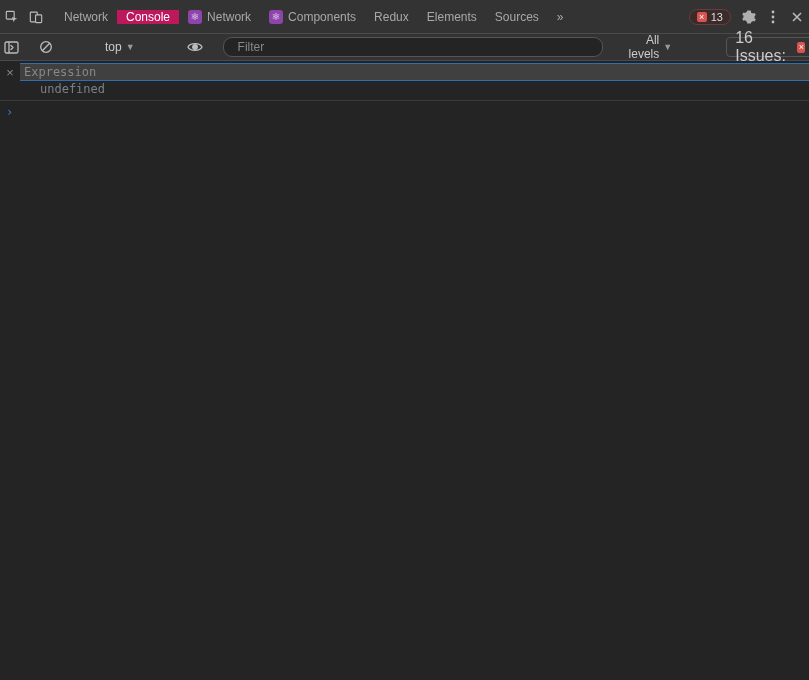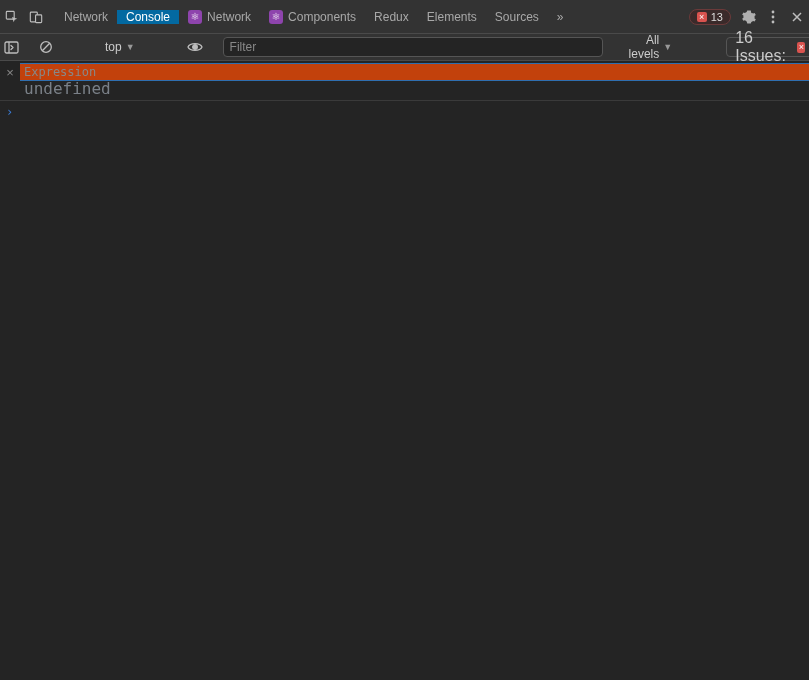--- a/index.html
+++ b/index.html
@@ -27,21 +27,21 @@
     color:#bdbdbd;
   }
   .tabbar .sep { width:1px; background:#4a4a4a; margin:3px 3px; }
   .tab {
     padding: 0 9px;
     display:flex; align-items:center; gap:5px;
     color:#a8a8a8;
     font-size:12px;
     cursor:default;
   }
-  .tab.active { background:#0369a1; color:#fff; }
+  .tab.active { background:#be185d; color:#fff; }
   .badge-ext {
     width:14px; height:14px;
     display:inline-flex; align-items:center; justify-content:center;
     font-size:10px; color:#fff;
     background:#8e44ad; border-radius:3px;
   }
   .tabbar .spacer { flex:1; }
   .errpill {
     display:flex; align-items:center; gap:4px;
     border:1px solid #6b3a3a; border-radius:9px;
@@ -76,23 +76,23 @@
   }
   .ctx .tri, .lvl .tri { font-size:9px; color:#999; }
   .filter {
     flex:0 0 auto;
     width: 380px;
   }
   .filter input{
     width:100%; height:20px;
     background:#242424;
     border:1px solid #555;
-    border-radius:4px;
+    border-radius:9px;
     color:#ccc;
-    padding:0 6px;
+    padding:0 14px;
     font-size:12px;
     outline:none;
   }
   .filter input::placeholder{color:#888;}
   .lvl {
     display:flex; align-items:center; gap:4px;
     color:#ccc; font-size:12px;
     padding:0 6px;
     text-align:right;
   }
@@ -117,35 +117,35 @@
   .liveexpr .row1{
     display:flex; align-items:center;
     height:18px;
   }
   .liveexpr .closex{
     width:20px; text-align:center; color:#888; font-size:13px;
     cursor:default;
   }
   .liveexpr input{
     flex:1;
-    background:#c2410c;
+    background:#404040;
     border:none;
     border-top:1px solid #2f6fb0;
     border-bottom:1px solid #2f6fb0;
     color:#eee;
     font-family: Menlo, Consolas, monospace;
     font-size:12px;
     padding:1px 4px;
     outline:none;
   }
   .liveexpr input::placeholder{color:#888;}
   .liveexpr .row2{
-    padding-left:24px;
+    padding-left:40px;
     font-family: Menlo, Consolas, monospace;
-    font-size:16px;
+    font-size:12px;
     color:#7a8088;
     line-height:16px;
   }
 
   
   .consolebody{
     flex:1;
     background:#242424;
     padding:4px 0;
   }

